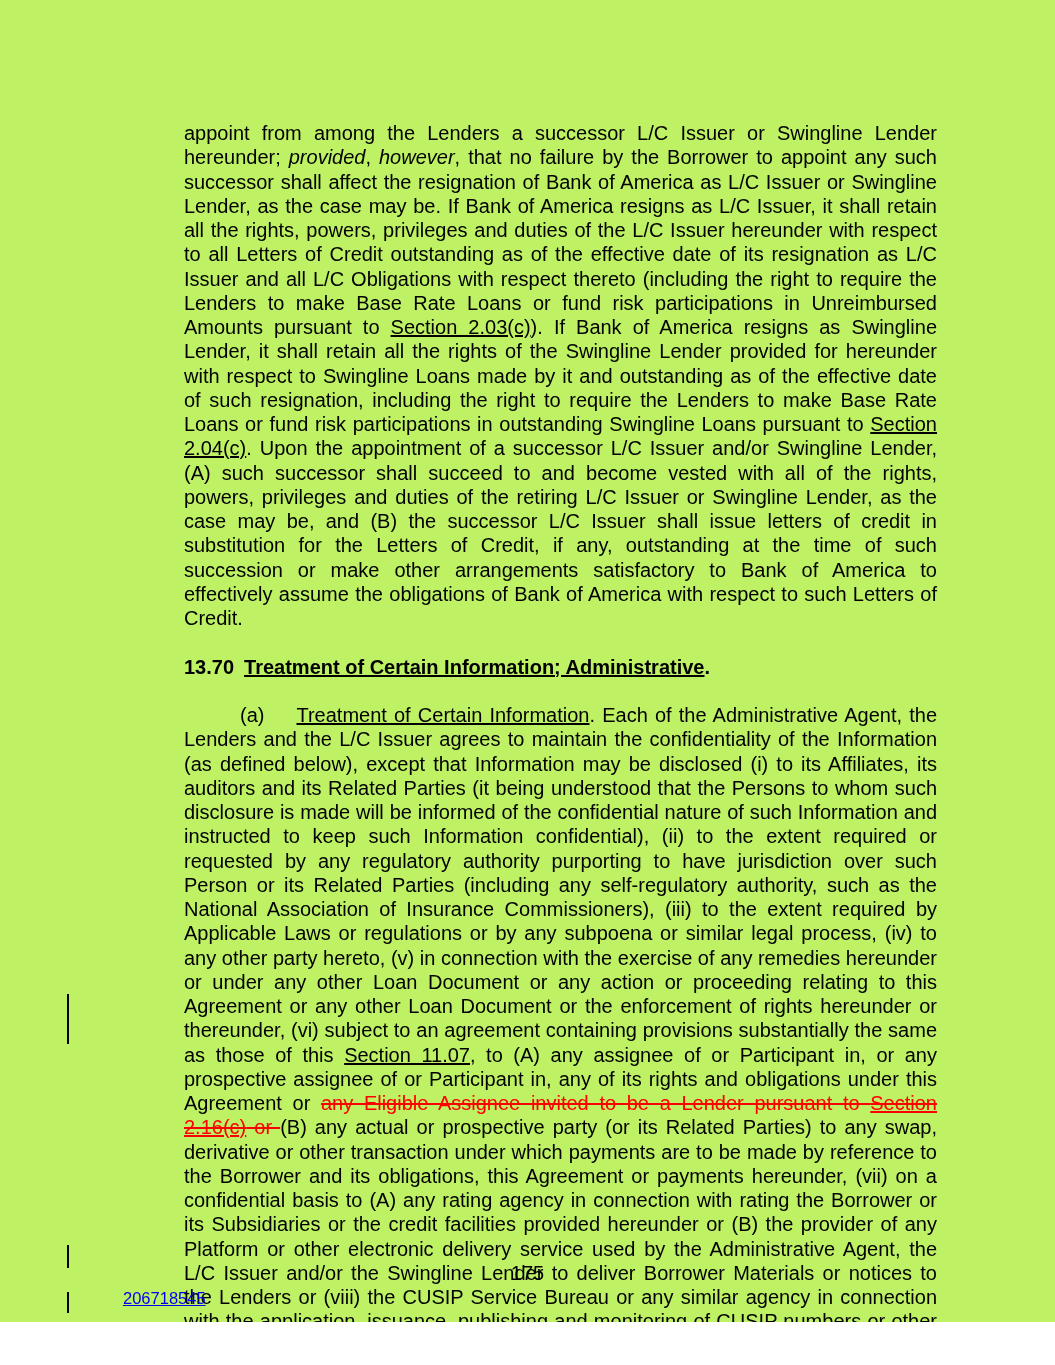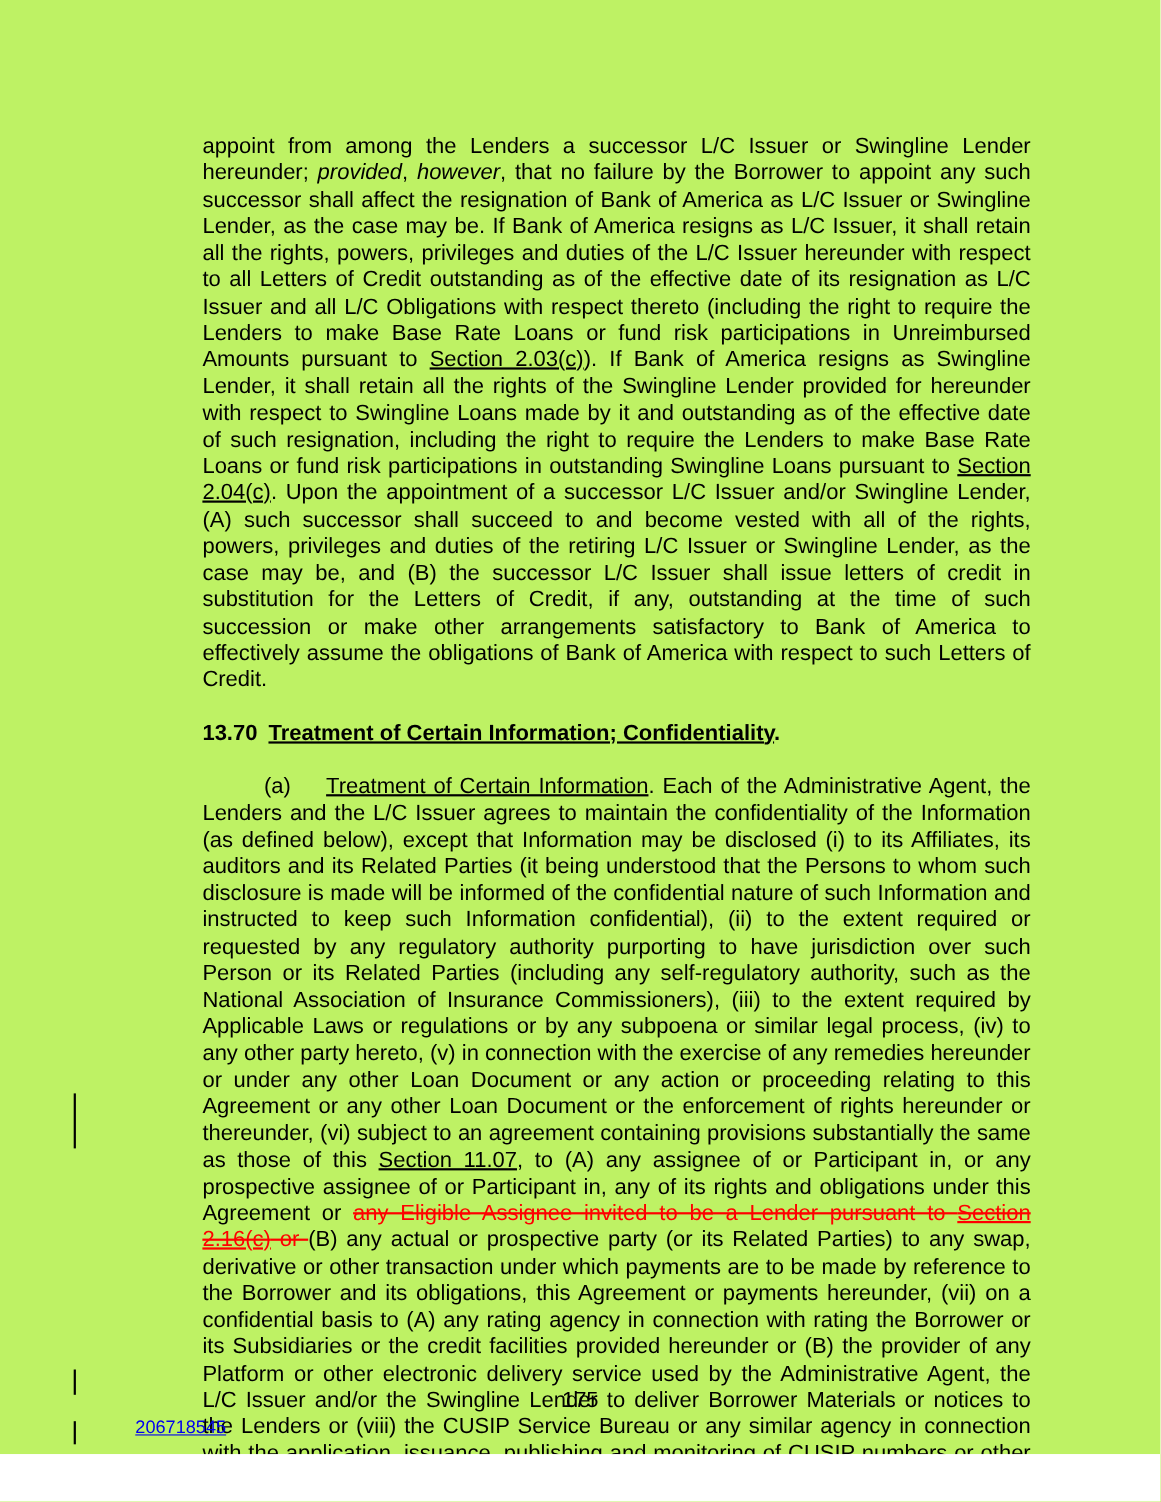--- a/index.html
+++ b/index.html
@@ -86,21 +86,21 @@
 </style>
 </head>
 <body>
 
 <div class="page">
 
   <div class="content">
 
     <p><span class="run-normal">appoint from among the Lenders a successor L/C Issuer or Swingline Lender hereunder; </span><span class="run-italic">provided</span><span class="run-normal">, </span><span class="run-italic">however</span><span class="run-normal">, that no failure by the Borrower to appoint any such successor shall affect the resignation of Bank of America as L/C Issuer or Swingline Lender, as the case may be. If Bank of America resigns as L/C Issuer, it shall retain all the rights, powers, privileges and duties of the L/C Issuer hereunder with respect to all Letters of Credit outstanding as of the effective date of its resignation as L/C Issuer and all L/C Obligations with respect thereto (including the right to require the Lenders to make Base Rate Loans or fund risk participations in Unreimbursed Amounts pursuant to </span><span class="run-underline">Section 2.03(c)</span><span class="run-normal">). If Bank of America resigns as Swingline Lender, it shall retain all the rights of the Swingline Lender provided for hereunder with respect to Swingline Loans made by it and outstanding as of the effective date of such resignation, including the right to require the Lenders to make Base Rate Loans or fund risk participations in outstanding Swingline Loans pursuant to </span><span class="run-underline">Section 2.04(c)</span><span class="run-normal">. Upon the appointment of a successor L/C Issuer and/or Swingline Lender, (A) such successor shall succeed to and become vested with all of the rights, powers, privileges and duties of the retiring L/C Issuer or Swingline Lender, as the case may be, and (B) the successor L/C Issuer shall issue letters of credit in substitution for the Letters of Credit, if any, outstanding at the time of such succession or make other arrangements satisfactory to Bank of America to effectively assume the obligations of Bank of America with respect to such Letters of Credit.</span></p>
 
-    <p class="heading"><span>13.70</span><span class="tab-sm"></span><span class="underline">Treatment of Certain Information; Confidentiality</span><span>.</span></p>
+    <p class="heading"><span>13.70</span><span class="tab-sm"></span><span class="underline">Treatment of Certain Information; Administrative</span><span>.</span></p>
 
     <p class="para-sub"><span>(a)</span><span class="tab-md"></span><span><span class="run-underline">Treatment of Certain Information</span><span class="run-normal">. Each of the Administrative Agent, the Lenders and the L/C Issuer agrees to maintain the confidentiality of the Information (as defined below), except that Information may be disclosed (i) to its Affiliates, its auditors and its Related Parties (it being understood that the Persons to whom such disclosure is made will be informed of the confidential nature of such Information and instructed to keep such Information confidential), (ii) to the extent required or requested by any regulatory authority purporting to have jurisdiction over such Person or its Related Parties (including any self-regulatory authority, such as the National Association of Insurance Commissioners), (iii) to the extent required by Applicable Laws or regulations or by any subpoena or similar legal process, (iv) to any other party hereto, (v) in connection with the exercise of any remedies hereunder or under any other Loan Document or any action or proceeding relating to this Agreement or any other Loan Document or the enforcement of rights hereunder or thereunder, (vi) subject to an agreement containing provisions substantially the same as those of this </span><span class="run-underline">Section 11.07</span><span class="run-normal">, to (A) any assignee of or Participant in, or any prospective assignee of or Participant in, any of its rights and obligations under this Agreement or </span><span class="run-del">any Eligible Assignee invited to be a Lender pursuant to </span><span class="run-del-underline">Section 2.16(c)</span><span class="run-del"> or </span><span class="run-normal">(B) any actual or prospective party (or its Related Parties) to any swap, derivative or other transaction under which payments are to be made by reference to the Borrower and its obligations, this Agreement or payments hereunder, (vii) on a confidential basis to (A) any rating agency in connection with rating the Borrower or its Subsidiaries or the credit facilities provided hereunder or (B) the provider of any Platform or other electronic delivery service used by the Administrative Agent, the L/C Issuer and/or the Swingline Lender to deliver Borrower Materials or notices to the Lenders or (viii) the CUSIP Service Bureau or any similar agency in connection with the application, issuance, publishing and monitoring of CUSIP numbers or other market</span></span></p>
 
   </div>
 
   <div class="page-number">175</div>
 
   <div class="doc-id">206718545</div>
 
   <div class="change-bar cb-1"></div>

